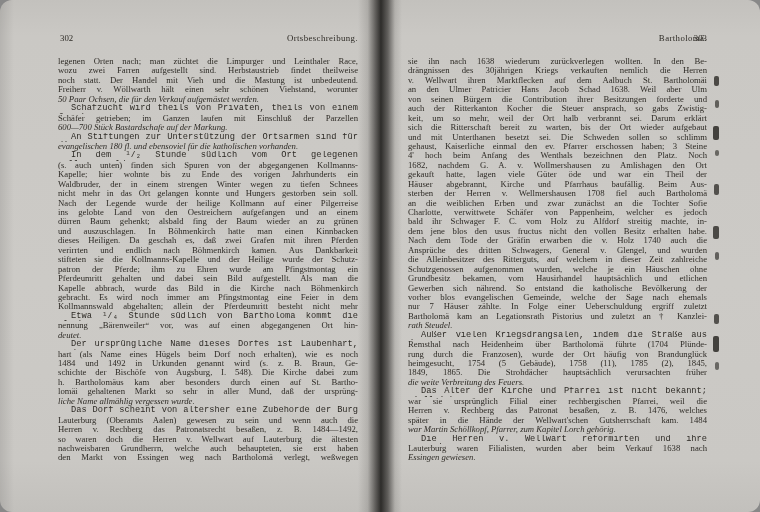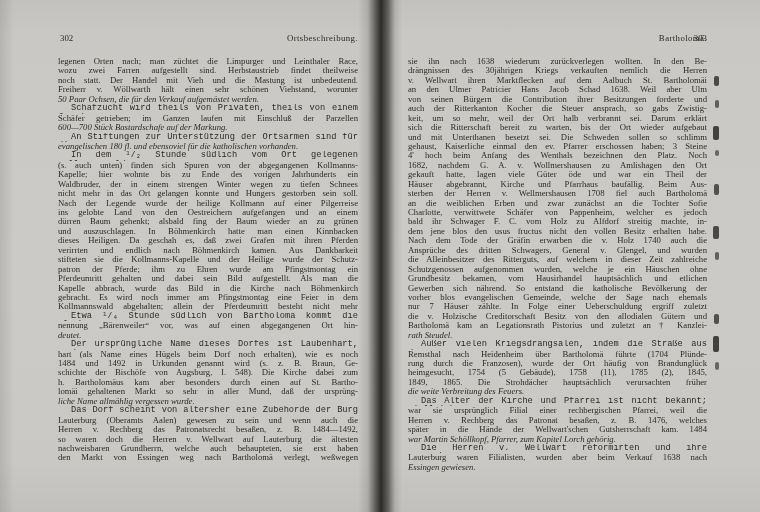--- a/index.html
+++ b/index.html
@@ -5,20 +5,21 @@
   html,body { margin:0; padding:0; background:#888; }
   .scan {
     position:relative;
     width:760px; height:512px;
     margin:0;
     overflow:hidden;
     background:
       linear-gradient(180deg, #c3c1bd 0%, #cac8c4 7%, #cccac6 55%, #cac8c4 90%, #c2c0bc 100%);
     font-family:"Liberation Serif","DejaVu Serif",serif;
     color:#2e2b26;
+    border-radius:12px;
   }
   .scan::before { 
     content:""; position:absolute; left:0; top:0; bottom:0; width:14px;
     background:linear-gradient(90deg, rgba(0,0,0,0.10), rgba(0,0,0,0)); 
   }
   .gutter {
     position:absolute; left:358px; top:0; width:44px; height:512px;
     background:linear-gradient(90deg,
       rgba(40,38,35,0) 0%,
       rgba(40,38,35,0.15) 22%,
@@ -161,21 +162,20 @@
           <div class="line">bald ihr Schwager F. C. vom Holz zu Alfdorf streitig machte, in-</div>
           <div class="line">dem jene blos den usus fructus nicht den vollen Besitz erhalten habe.</div>
           <div class="line">Nach dem Tode der Gräfin erwarben die v. Holz 1740 auch die</div>
           <div class="line">Ansprüche des dritten Schwagers, General v. Glengel, und wurden</div>
           <div class="line">die Alleinbesitzer des Ritterguts, auf welchem in dieser Zeit zahlreiche</div>
           <div class="line">Schutzgenossen aufgenommen wurden, welche je ein Häuschen ohne</div>
           <div class="line">Grundbesitz bekamen, vom Hausirhandel hauptsächlich und etlichen</div>
           <div class="line">Gewerben sich nährend. So entstand die katholische Bevölkerung der</div>
           <div class="line">vorher blos evangelischen Gemeinde, welche der Sage nach ehemals</div>
           <div class="line">nur 7 Häuser zählte. In Folge einer Ueberschuldung ergriff zuletzt</div>
-          <div class="line">die v. Holzische Creditorschaft Besitz von den allodialen Gütern und</div>
           <div class="line">Bartholomä kam an Legationsrath Pistorius und zuletzt an † Kanzlei-</div>
           <div class="line last">rath Steudel.</div>
         </div>
         <div class="para indent">
           <div class="line">Außer vielen Kriegsdrangsalen, indem die Straße aus dem</div>
           <div class="line">Remsthal nach Heidenheim über Bartholomä führte (1704 Plünde-</div>
           <div class="line">rung durch die Franzosen), wurde der Ort häufig von Brandunglück</div>
           <div class="line">heimgesucht, 1754 (5 Gebäude), 1758 (11), 1785 (2), 1845,</div>
           <div class="line">1849, 1865. Die Strohdächer hauptsächlich verursachten früher</div>
           <div class="line last">die weite Verbreitung des Feuers.</div>

